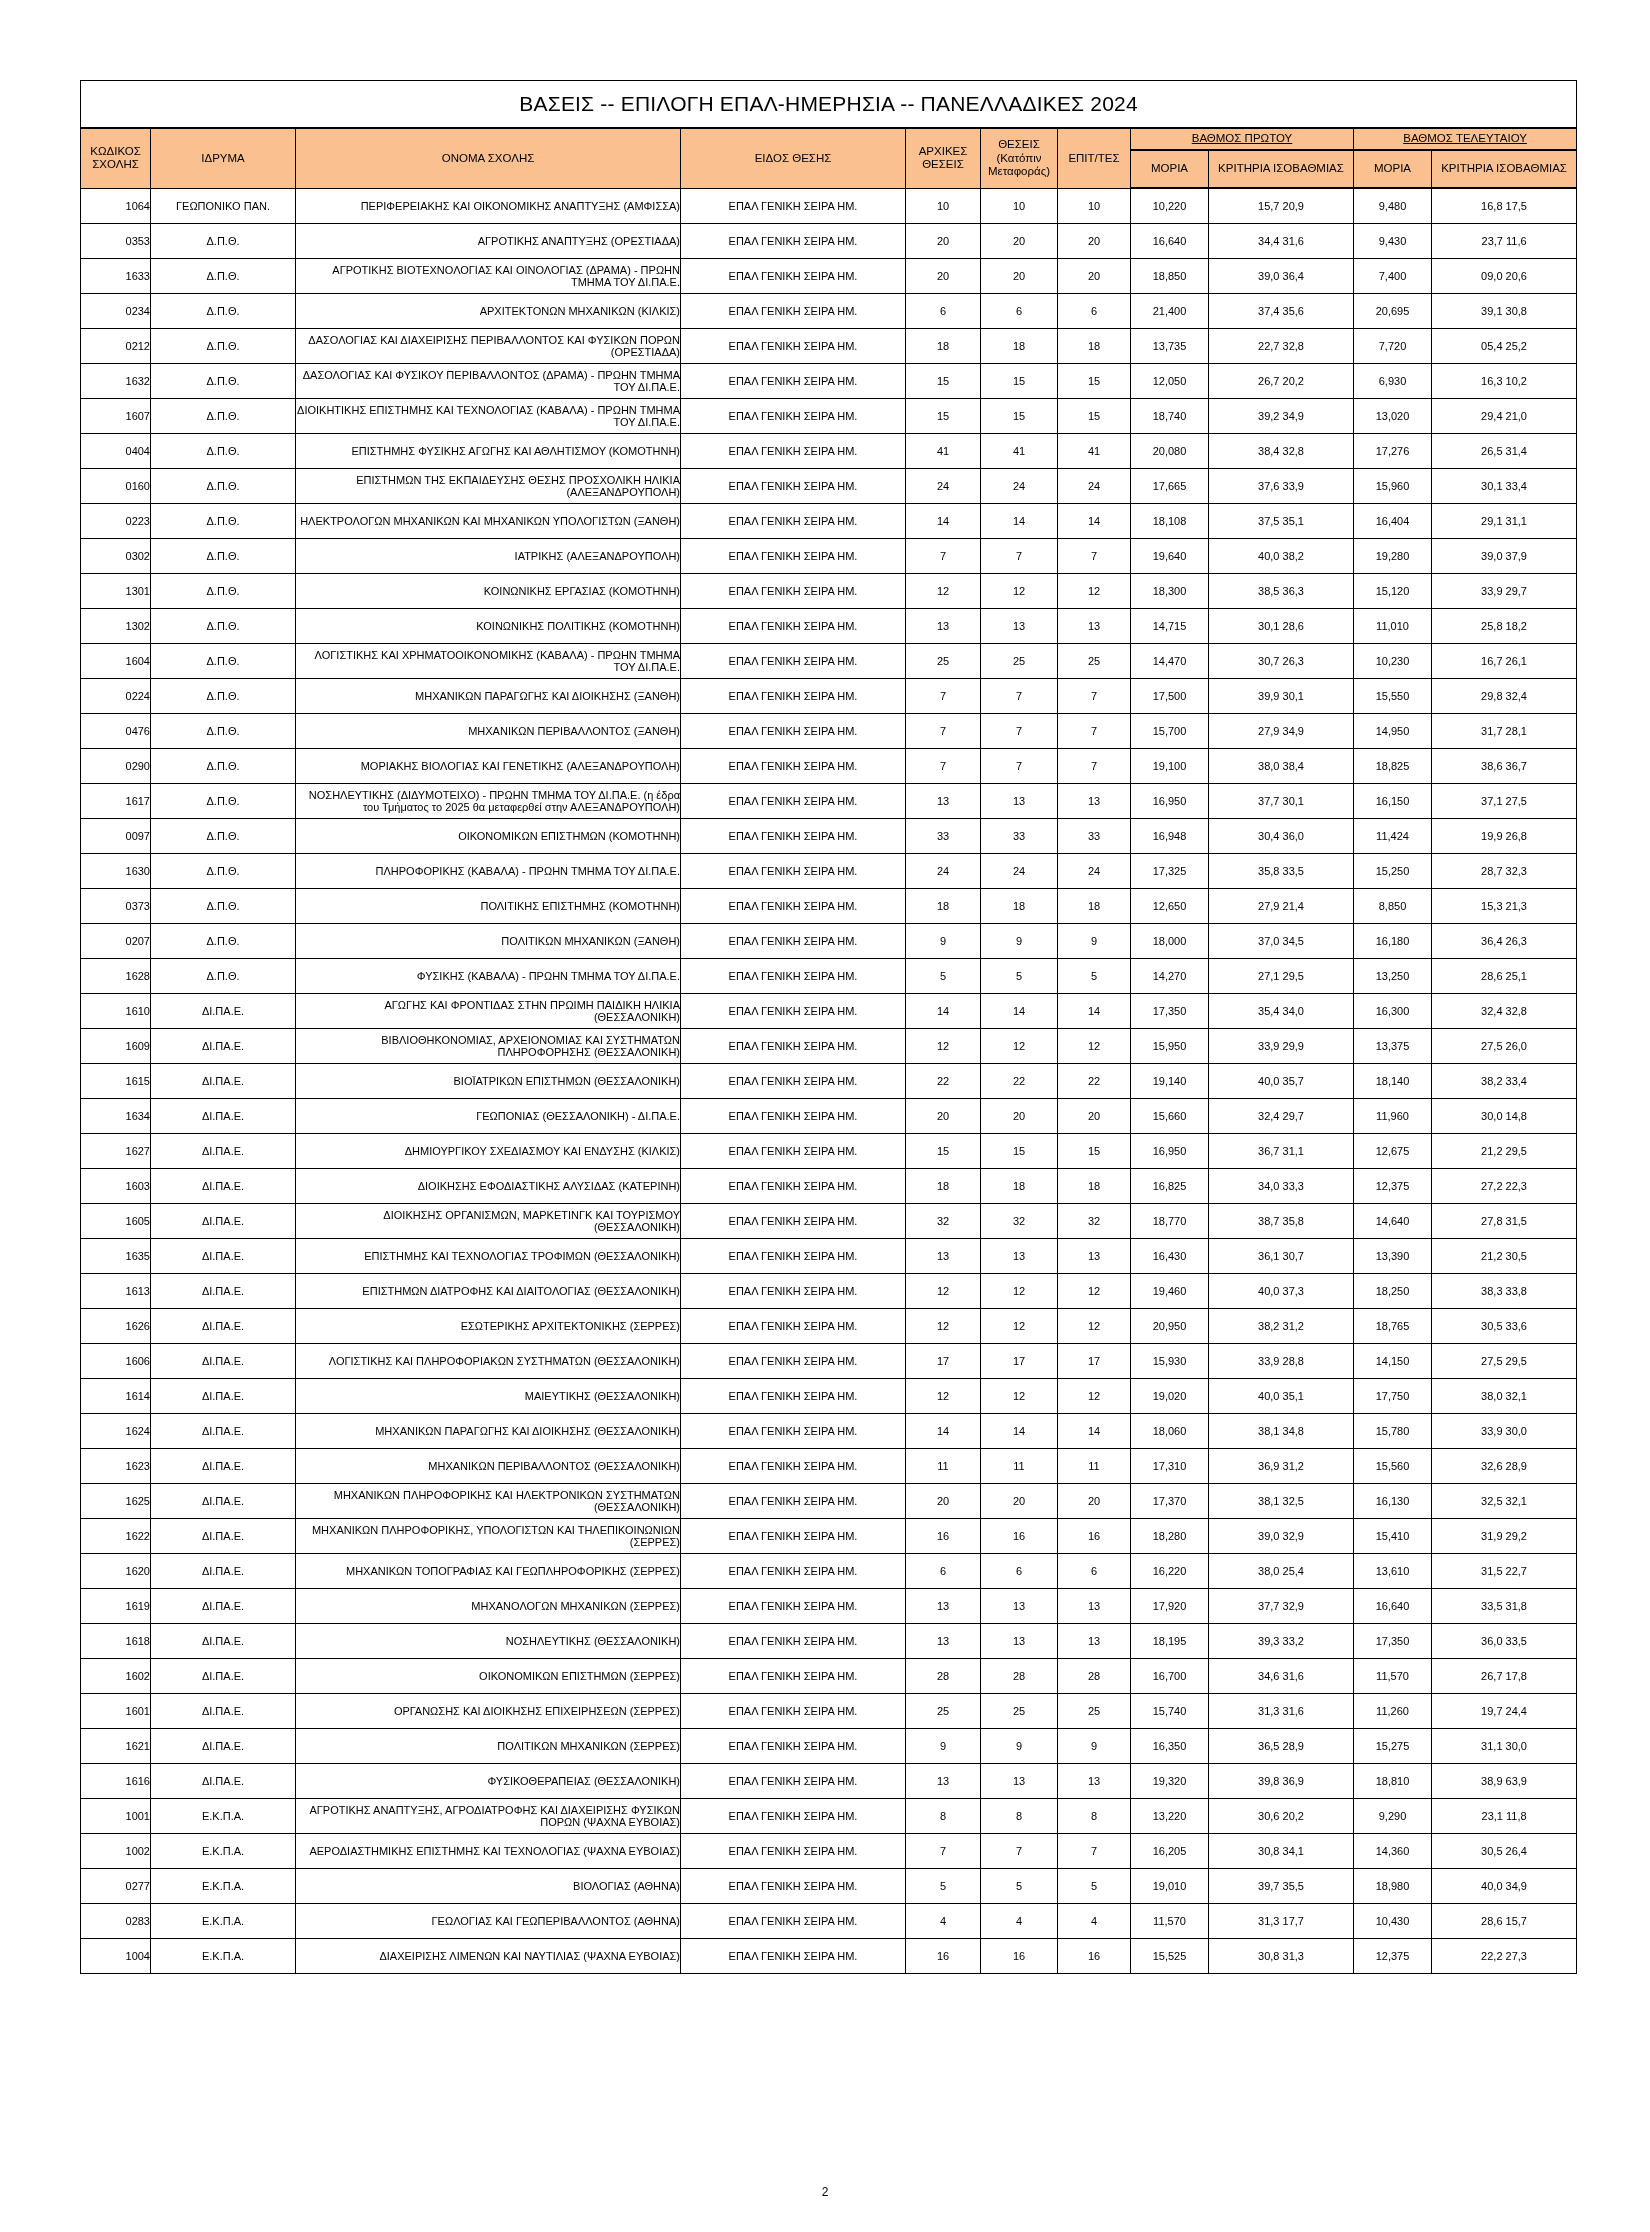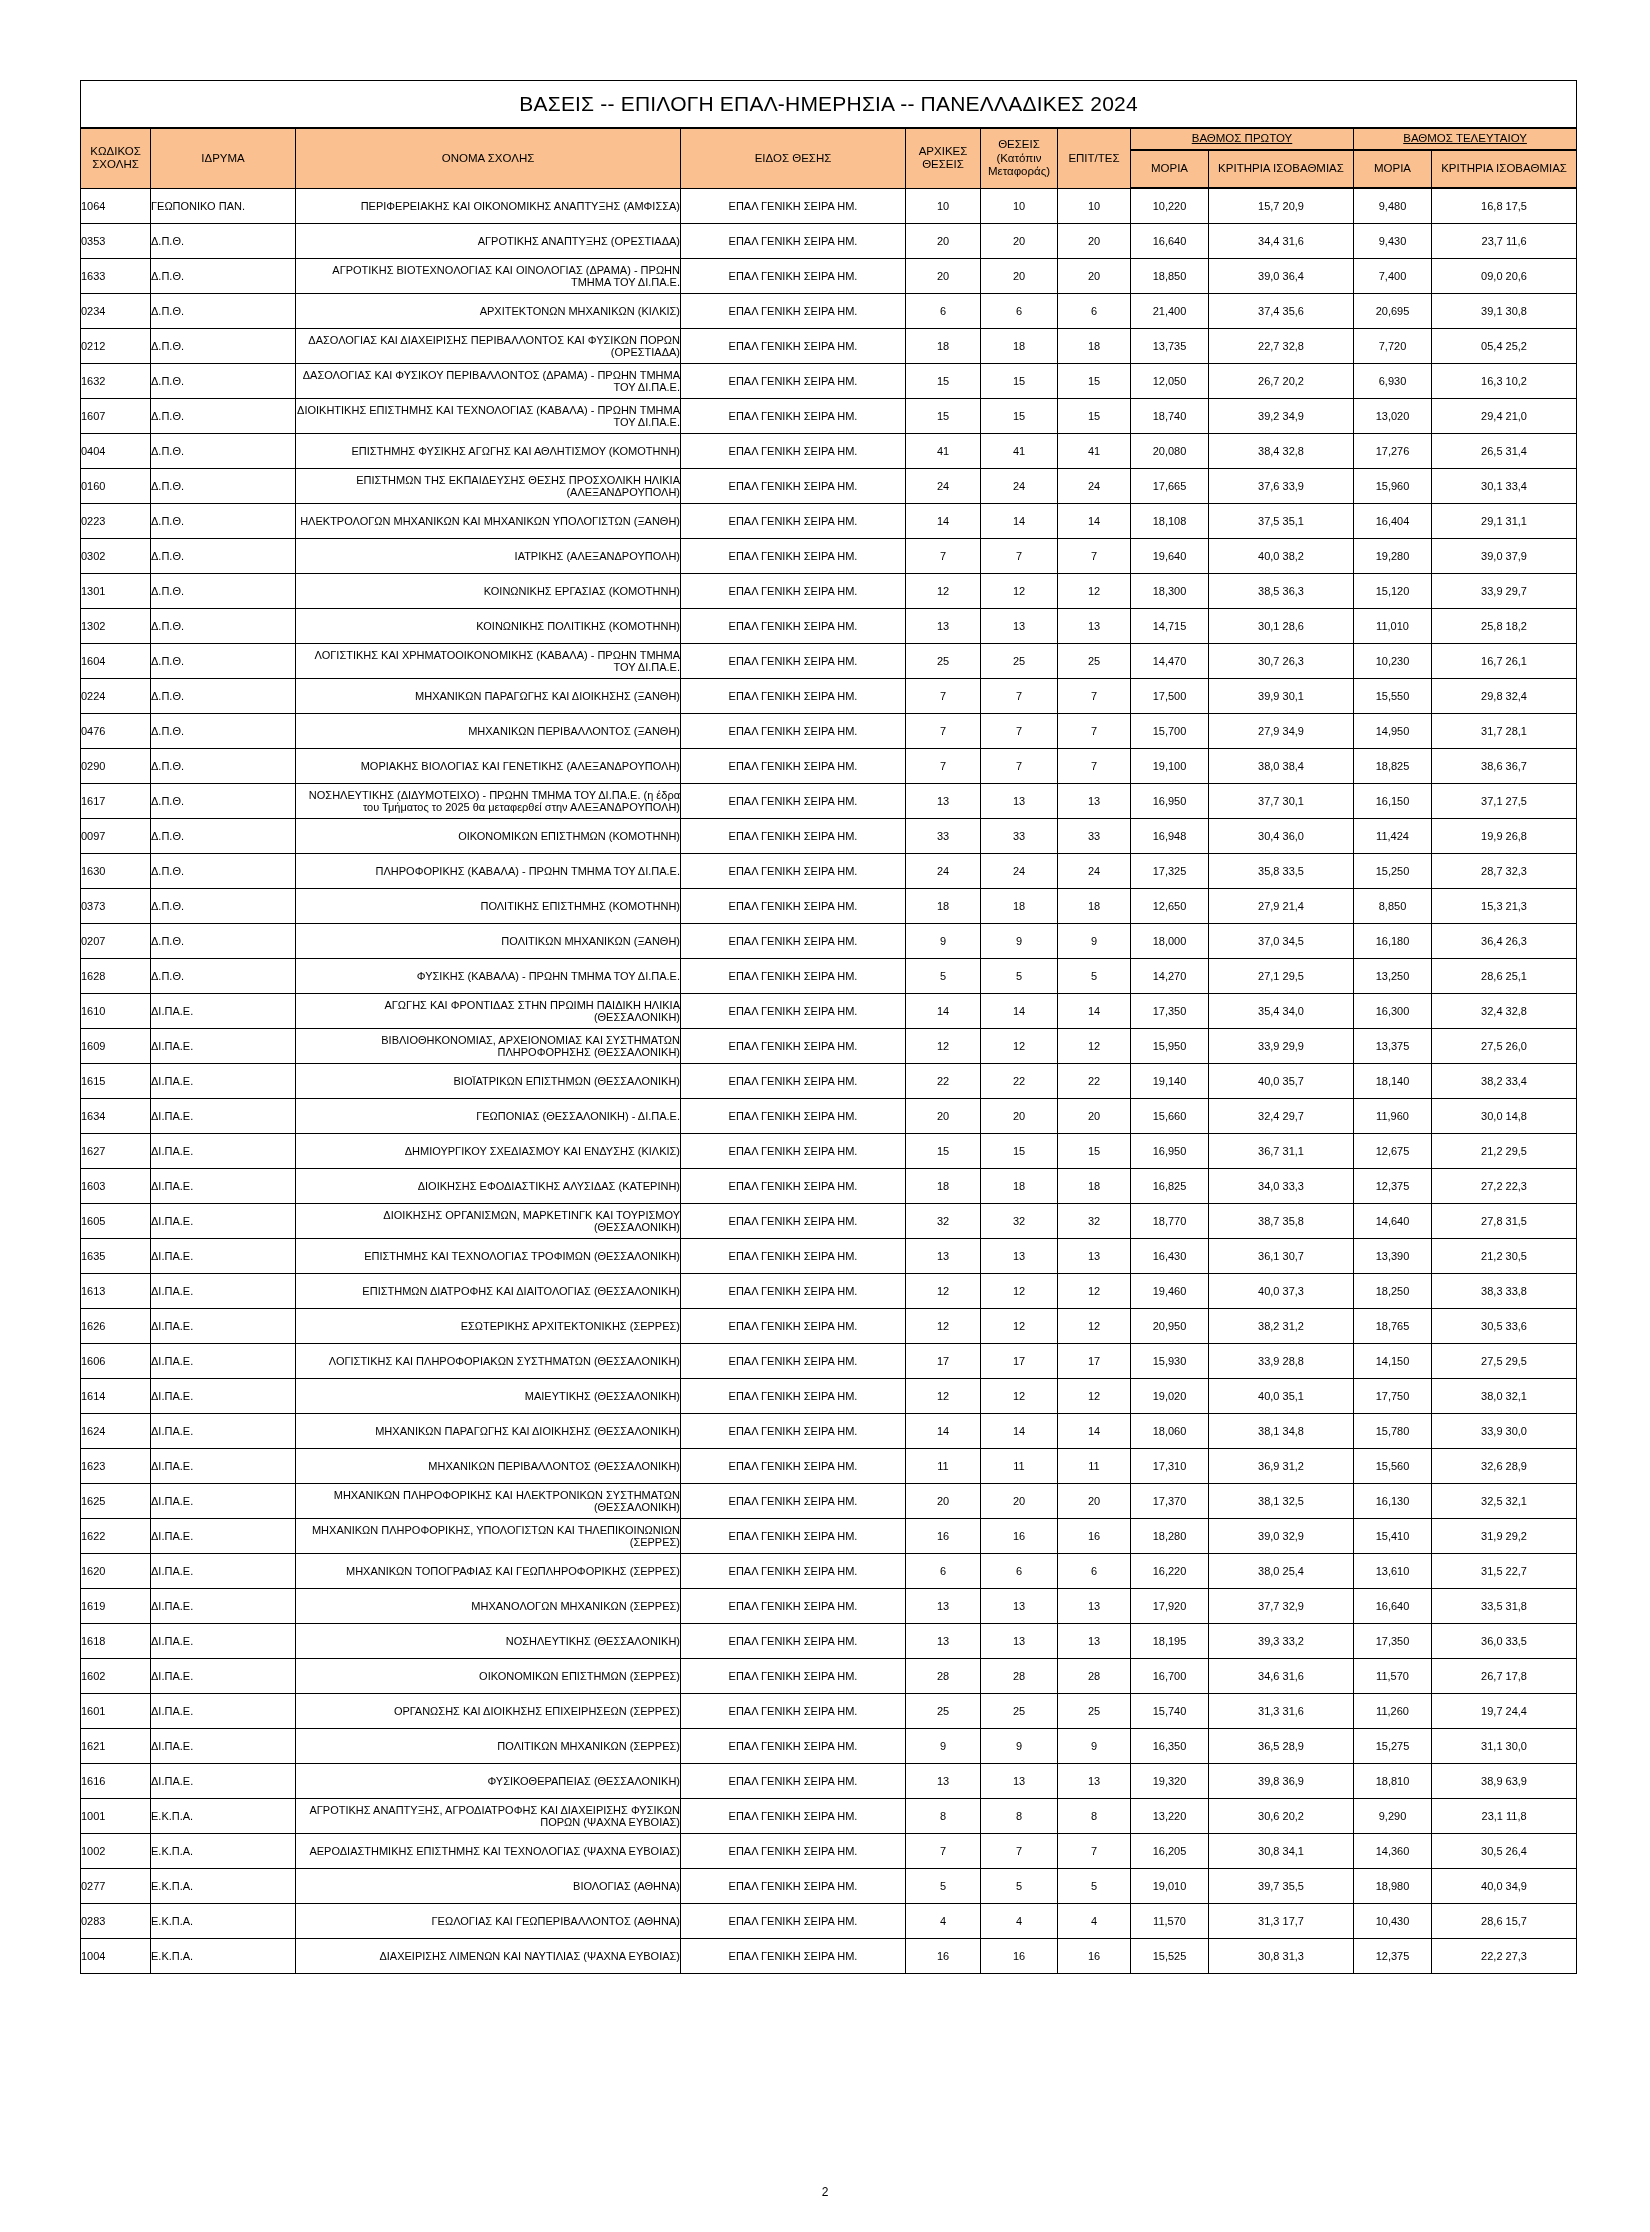--- a/index.html
+++ b/index.html
@@ -59,22 +59,22 @@
   .hdr.grp  { height: 20px; border-bottom: 2px solid #000 !important; text-decoration: underline; }
   .hdr.sub  { height: 36px; }
   .hdr-row-bottom td { border-bottom: 2px solid #000 !important; }
 
   
   tr.data td {
     height: 34px;
     font-size: 11px;
     background: #ffffff;
   }
-  td.c-code    { text-align: left; }
-  td.c-inst    { }
+  td.c-code    { text-align: right; }
+  td.c-inst    { text-align: center; }
   td.c-name    { text-align: right;   padding: 0 4px; line-height: 1.12; }
   td.c-kind    { text-align: center;   padding: 0 4px; }
   td.c-num     { text-align: center; font-weight: bold; }
   td.c-score   { text-align: center; font-weight: bold; }
   td.c-crit    { text-align: center; }
 
   .pagenum {
     position: absolute;
     left: 0;
     right: 0;

